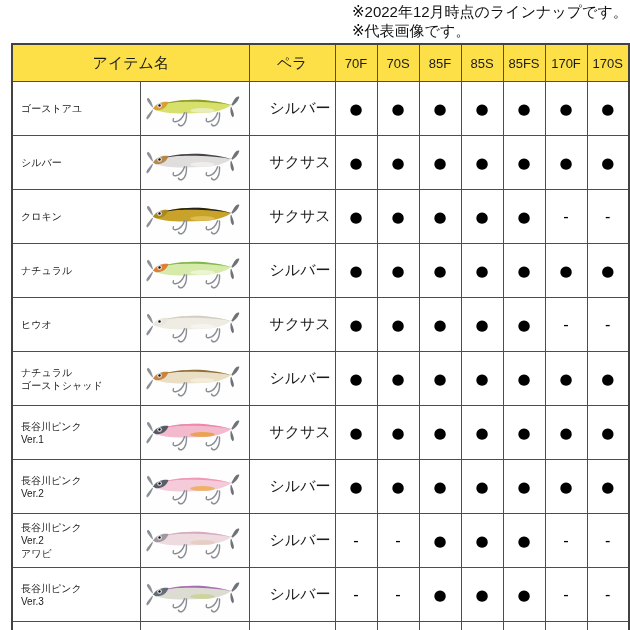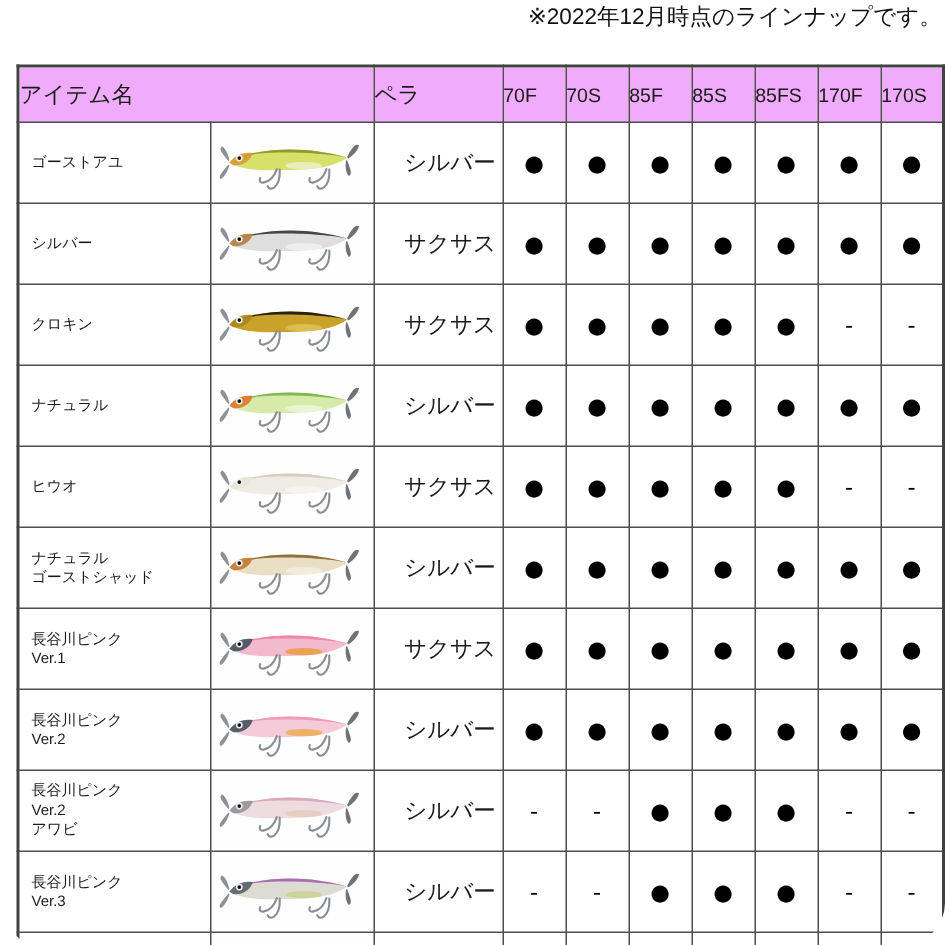--- a/index.html
+++ b/index.html
@@ -1,48 +1,49 @@
 <!DOCTYPE html>
 <html><head>
 <meta charset="utf-8">
 <style>
   html,body{margin:0;padding:0;background:#ffffff;}
   body{width:630px;height:630px;font-family:"Liberation Sans","DejaVu Sans",sans-serif;color:#1a1a1a;}
-  .page{position:relative;width:630px;height:630px;background:#ffffff;overflow:hidden;border-radius:28px;}
+  .page{position:relative;width:630px;height:630px;background:#ffffff;overflow:hidden;}
 
   .notes{position:absolute;left:352px;top:2px;font-size:15px;line-height:19px;white-space:nowrap;color:#111;}
 
   table.lineup{
     position:absolute;left:11px;top:43px;width:617px;
     border-collapse:collapse;table-layout:fixed;
     border:2px solid #424242;background:#fff;
   }
   th,td{border:1px solid #4d4d4d;padding:0;overflow:hidden;}
   thead th{
-    background:#f0abfc;height:36px;font-weight:normal;
-    font-size:15px;text-align:left;color:#1a1a1a;
+    background:#fde047;height:36px;font-weight:normal;
+    font-size:15px;text-align:center;color:#1a1a1a;
   }
   thead th.size{font-size:13px;}
   tbody td{height:47px;text-align:center;vertical-align:middle;}
   td.name-cell{
     text-align:left;padding:3px 4px 3px 8px;font-size:10px;
     line-height:1.3;white-space:pre-line;
   }
   td.img-cell{text-align:center;background:#fefefe;}
   td.img-cell svg{width:103px;height:42px;display:block;margin:0 auto;}
   td.pera-cell{font-size:15px;padding-left:16px;}
   td.mark-cell{font-size:15px;font-family:"DejaVu Sans",sans-serif;color:#000;}
 </style>
 </head>
 <body>
 
 <div class="page">
 
   <div class="notes">
     <div>※2022年12月時点のラインナップです。</div>
+    <div>※代表画像です。</div>
   </div>
 
   <table class="lineup">
     <colgroup>
       <col style="width:128px">
         <col style="width:109px">
         <col style="width:86px">
       <col style="width:42px">
         <col style="width:42px">
         <col style="width:42px">

